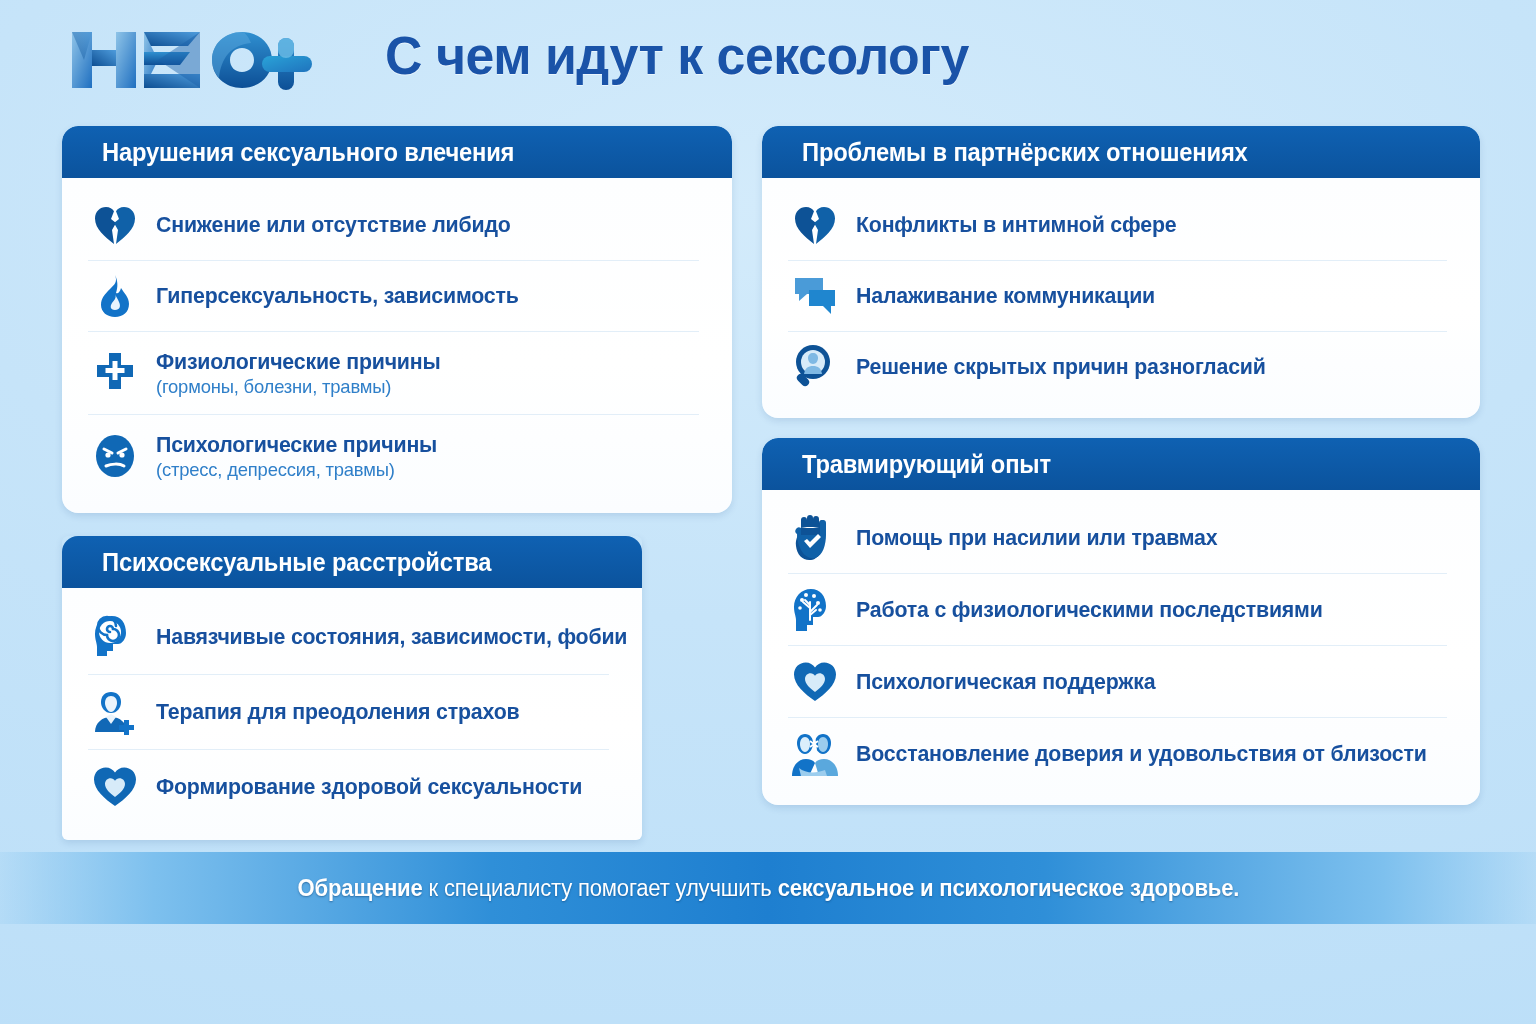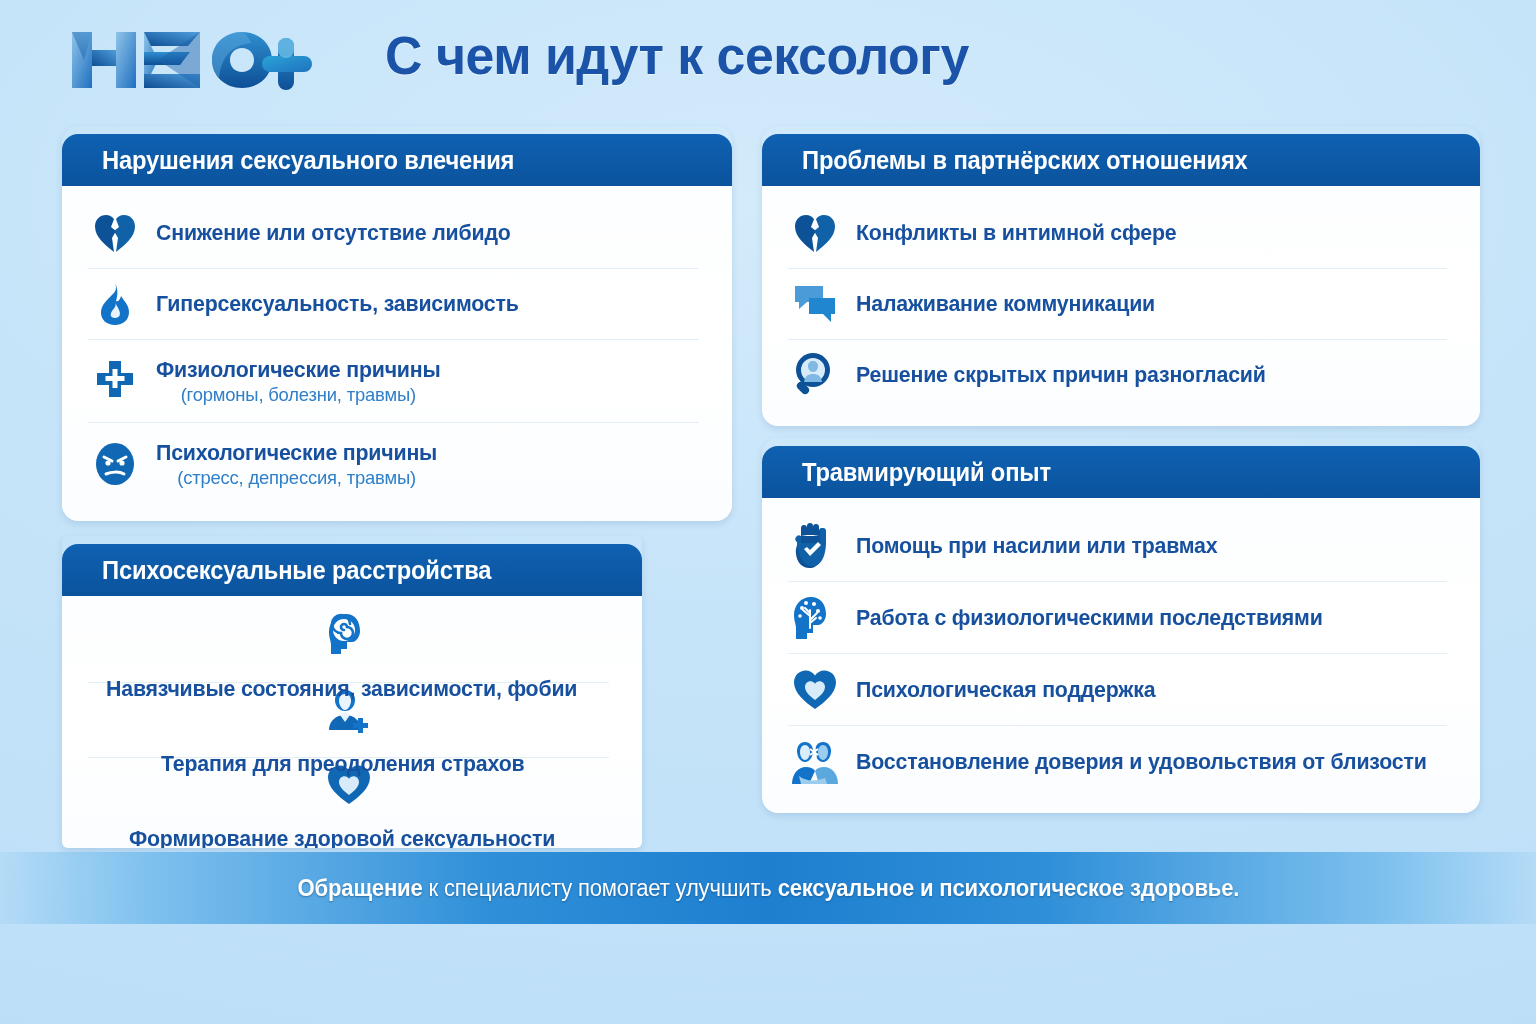--- a/index.html
+++ b/index.html
@@ -27,21 +27,20 @@
 
   
   .card{position:absolute;border-radius:16px;
     box-shadow:0 3px 7px rgba(20,70,130,.13);
     overflow:hidden;}
   .card .hd{
     background:linear-gradient(180deg,#0f61b2 0%,#0b539d 100%);
     height:52px;display:flex;align-items:center;
     padding:0 0 0 40px;box-sizing:border-box;
     border-radius:16px 16px 0 0;
-    margin-top:8px;
   }
   .card .hd span{
     color:#ffffff;font-size:25px;font-weight:bold;letter-spacing:-.2px;
     transform:scaleX(.95);transform-origin:left center;white-space:nowrap;
   }
   .card .bd{
     background:linear-gradient(180deg,#fdfeff 0%,#ffffff 55%,#fbfdff 100%);
     padding:12px 33px 16px 26px;
   }
 
@@ -54,24 +53,24 @@
   .txt{display:flex;flex-direction:column;justify-content:center;}
   .t1{font-size:22px;color:#17509e;font-weight:600;letter-spacing:-.2px;
       transform:scaleX(.97);transform-origin:left center;white-space:nowrap;}
   .t1.b{font-weight:bold;}
   .t2{font-size:19px;color:#2f7fc9;letter-spacing:-.2px;margin-top:1px;
       transform:scaleX(.97);transform-origin:left center;white-space:nowrap;}
 
   
   #card-libido{left:62px;top:126px;width:670px;}
   #card-libido .row{height:70px;}
-  #card-libido .row.two{height:82px;text-align:center;}
+  #card-libido .row.two{height:82px;}
 
   #card-psycho{left:62px;top:536px;width:580px;border-radius:6px;}
-  #card-psycho .row{height:74px;flex-direction:column;}
+  #card-psycho .row{height:74px;}
 
   #card-partner{left:762px;top:126px;width:718px;}
   #card-partner .row{height:70px;}
 
   #card-trauma{left:762px;top:438px;width:718px;}
   #card-trauma .row{height:71px;}
 
   
   .footer{
     position:absolute;left:0;top:852px;width:1536px;height:72px;

